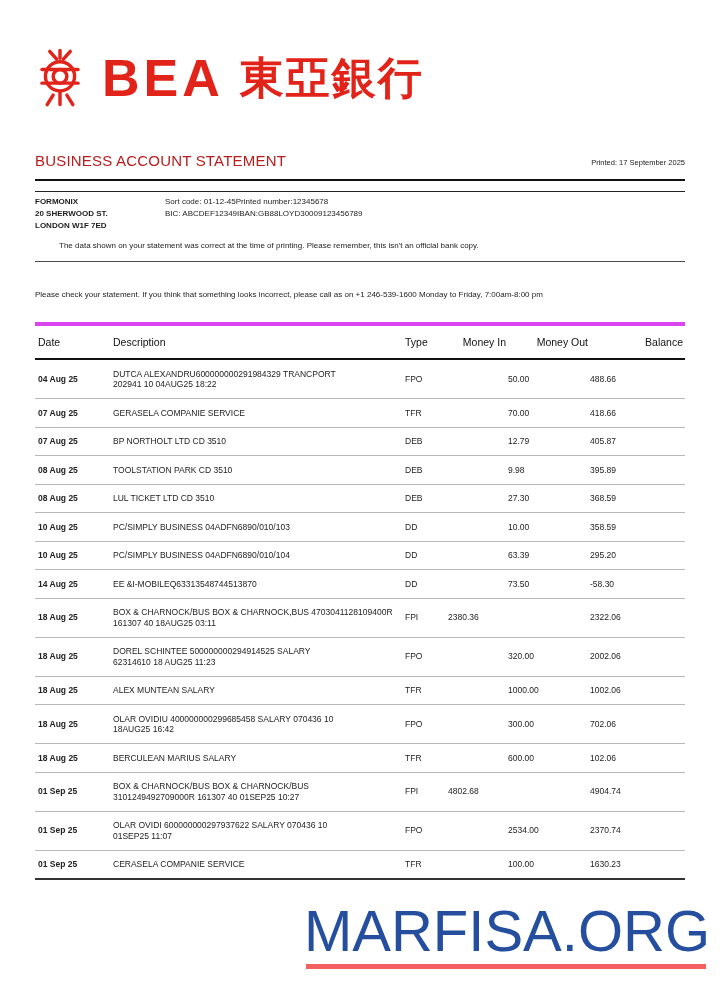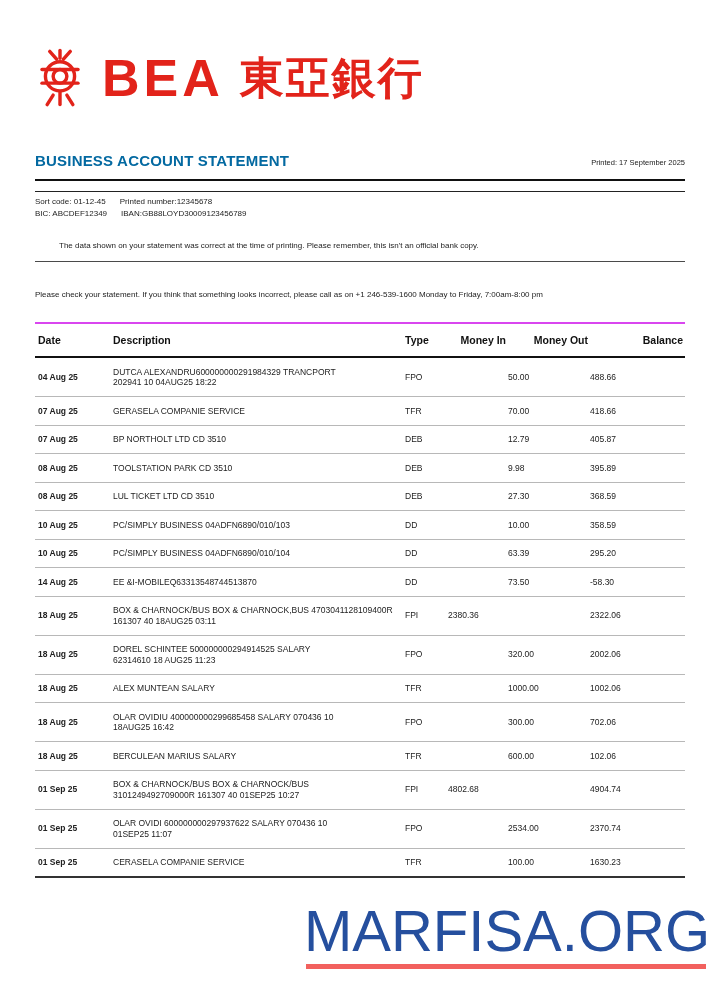--- a/index.html
+++ b/index.html
@@ -11,45 +11,45 @@
   }
 
   
   .logo-row { position:absolute; left:34px; top:48px; display:flex; align-items:center; gap:16px; }
   .emblem svg { display:block; }
   .logo-bea { color:#e2231a; font-size:52px; font-weight:700; letter-spacing:4px; line-height:1; }
   .logo-cjk { color:#e2231a; font-size:44px; font-weight:600; letter-spacing:2px; line-height:1; }
 
   
   .header-row { position:absolute; left:35px; right:35px; top:152px; display:flex; justify-content:space-between; align-items:flex-end; }
-  .stmt-title { font-size:15px; font-weight:700; letter-spacing:0.2px; color:#0369a1; }
+  .stmt-title { font-size:15px; font-weight:400; letter-spacing:0.2px; color:#b91c1c; }
   .printed { font-size:7.5px; color:#222; padding-bottom:2px; }
   .rule-title { position:absolute; left:35px; right:35px; top:179px; height:2px; background:#111; }
 
   
   .account-block { position:absolute; left:35px; right:35px; top:191px; border-top:1.5px solid #222; padding-top:4px; display:flex; font-size:8px; line-height:12px; }
   .acct-left { width:130px; font-weight:600; }
-  .acct-right .acct-line { display:flex; gap:14px; }
+  .acct-right .acct-line { display:flex; }
 
   
   .disclaimer { position:absolute; left:35px; right:35px; top:241px; font-size:8px;margin-left:24px; }
   .rule-disclaimer { position:absolute; left:35px; right:35px; top:261px; height:1px; background:#4a4a4a; }
   .check-notice { position:absolute; left:35px; right:35px; top:290px; font-size:8px; }
 
   
   .stmt-table { position:absolute; left:35px; top:322px; width:650px; border-collapse:collapse; table-layout:fixed; }
   .stmt-table col.c-date    { width:78px; }
   .stmt-table col.c-desc    { width:292px; }
   .stmt-table col.c-type    { width:43px; }
   .stmt-table col.c-in      { width:60px; }
   .stmt-table col.c-out     { width:82px; }
   .stmt-table col.c-bal     { width:95px; }
   .stmt-table thead th {
-    border-top:2px solid #d946ef; border-bottom:2px solid #111;
-    font-size:10.5px; font-weight:700; padding:10px 2px 10px 0; text-align:left; color:#111;margin-left:9px;
+    border-top:4px solid #d946ef; border-bottom:2px solid #111;
+    font-size:10.5px; font-weight:400; padding:10px 2px 10px 0; text-align:left; color:#111;margin-left:9px;
   }
   .stmt-table thead th.num { text-align:right; }
   .stmt-table thead th.th-date { padding-left:3px; }
   .stmt-table tbody td {
     border-bottom:1px solid #b8b8b8; font-size:8.5px; line-height:10.5px;
     padding:8.5px 2px 8.5px 0; vertical-align:middle; color:#222;
   }
   .stmt-table tbody tr:last-child td { border-bottom:2px solid #333; }
   .stmt-table td.td-date { font-weight:700; padding-left:3px; }
   .stmt-table td.td-desc { white-space:pre-line; padding-right:10px; }
@@ -84,20 +84,25 @@
     <span class="logo-cjk">東亞銀行</span>
   </div>
 
   <div class="header-row">
     <div class="stmt-title">BUSINESS ACCOUNT STATEMENT</div>
     <div class="printed">Printed: 17 September 2025</div>
   </div>
   <div class="rule-title"></div>
 
   <div class="account-block">
+    <div class="acct-left">
+      <div>FORMONIX</div>
+      <div>20 SHERWOOD ST.</div>
+      <div>LONDON W1F 7ED</div>
+    </div>
     <div class="acct-right">
       <div class="acct-line">
         <span>Sort code: 01-12-45</span>
         <span>Printed number:12345678</span>
       </div>
       <div class="acct-line">
         <span>BIC: ABCDEF12349</span>
         <span>IBAN:GB88LOYD30009123456789</span>
       </div>
     </div>

